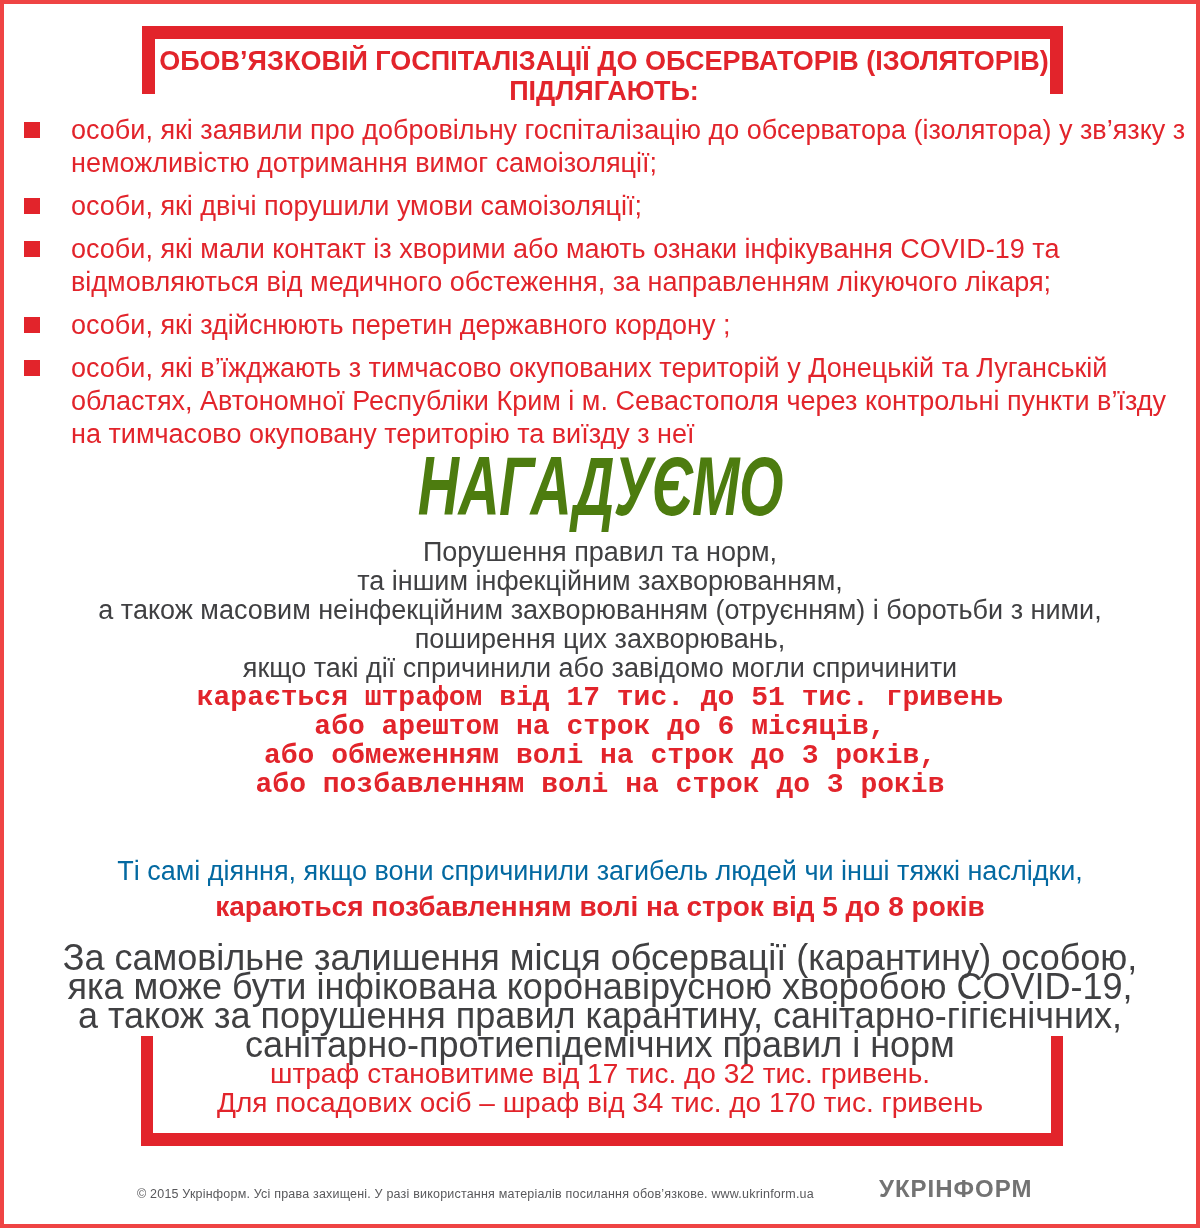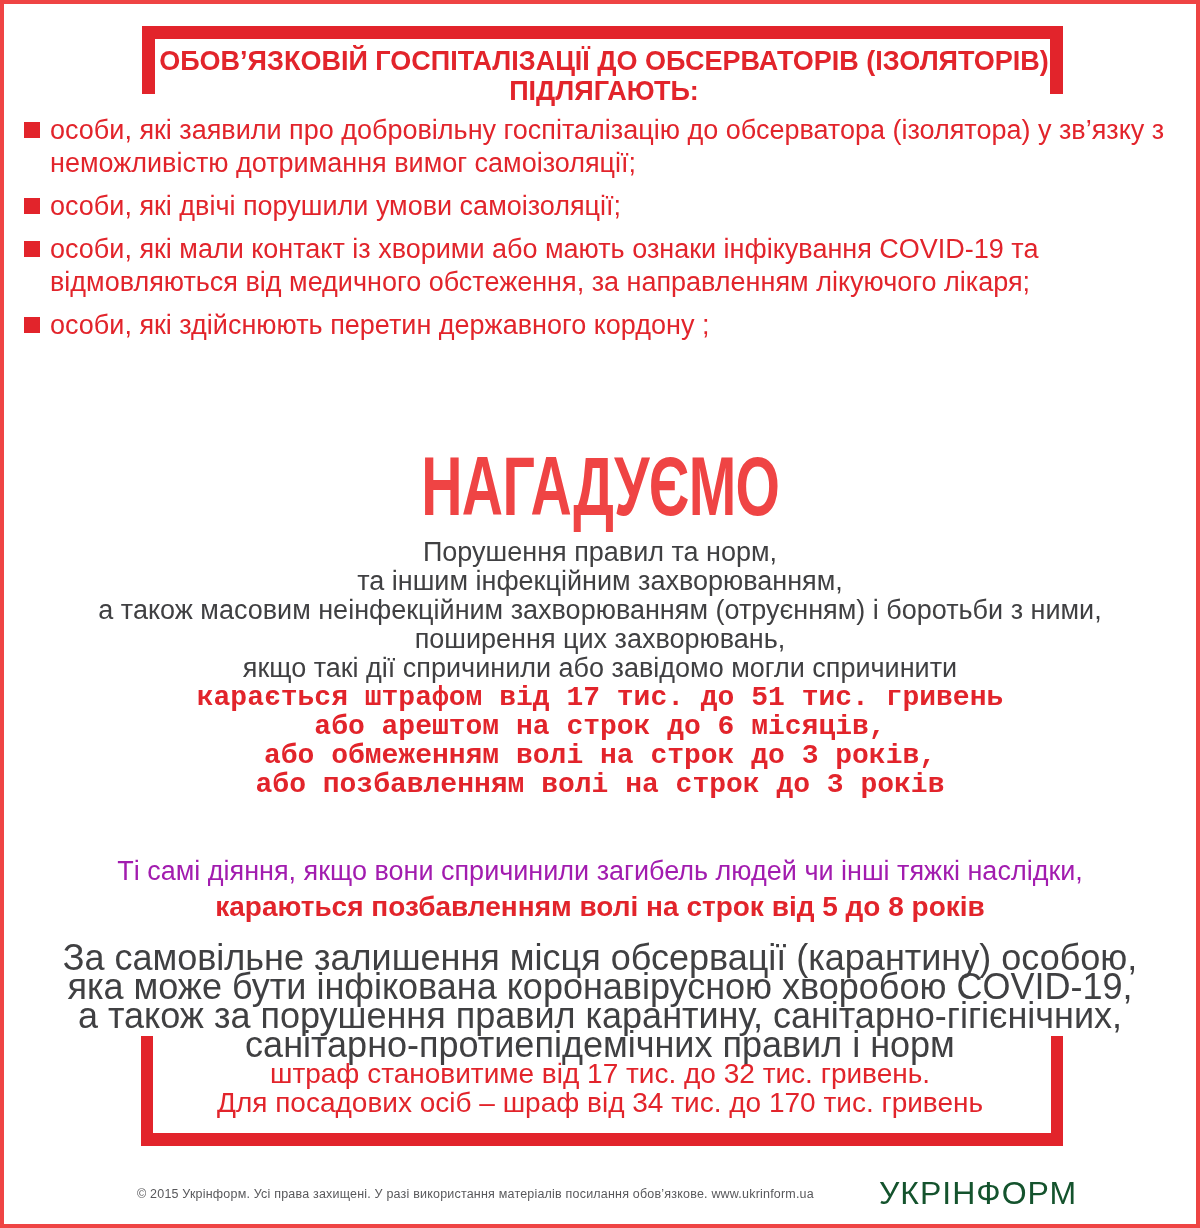--- a/index.html
+++ b/index.html
@@ -31,51 +31,51 @@
   .title{
     position:absolute;left:155px;top:42px;width:890px;
     text-align:center;color:#e2242b;
     font-size:27px;font-weight:bold;line-height:30px;
     letter-spacing:0px;
   }
   
   .bullets{position:absolute;left:20px;top:110px;width:1170px;}
   .bullet{display:flex;margin-bottom:10px;color:#e2242b;font-size:27px;line-height:33px;}
   .sq{flex:none;width:16px;height:16px;background:#e2242b;margin:8px 10px 0 0;}
-  .btxt{flex:1;}
+  .btxt{flex:1;margin-left:21px;}
   
   .reminder{
     position:absolute;left:0;top:442px;width:100%;
-    text-align:center;color:#ef4444;line-height:80px;
+    text-align:center;color:#4d7c0f;line-height:80px;font-style:italic;
   }
   .reminder-inner{
     display:inline-block;
     font-size:84px;font-weight:bold;letter-spacing:-1px;
     transform:scaleX(0.68);transform-origin:center;
     white-space:nowrap;
   }
   
   .block{position:absolute;left:0;width:100%;text-align:center;}
   .block1{top:534px;}
   .block1 .dline{font-size:27px;line-height:29px;color:#404042;}
   .block1 .rline{font-size:28px;line-height:29px;color:#e2242b;font-weight:bold;font-family:Liberation Mono, monospace;}
   .block2{top:850px;}
-  .block2 .dline{font-size:27px;line-height:35px;color:#a21caf;}
+  .block2 .dline{font-size:27px;line-height:35px;color:#0369a1;}
   .block2 .rline{font-size:28px;line-height:35px;color:#e2242b;font-weight:bold;}
   .block3{top:939px;}
   .block3 .dline{font-size:36px;line-height:29px;color:#404042;}
   .block3 .rline{font-size:28px;line-height:29px;color:#e2242b;font-weight:normal;}
   
   .footer-copy{
     position:absolute;left:133px;top:1183px;
     font-size:12.5px;color:#58585b;letter-spacing:0.2px;
   }
   .logo{
     position:absolute;left:875px;top:1171px;
-    font-size:32px;font-weight:normal;color:#14532d;letter-spacing:1px;
+    font-size:24px;font-weight:bold;color:#737373;letter-spacing:1px;
     white-space:nowrap;
   }
 </style>
 </head>
 <body>
 
 <div class="poster">
 
   <div class="frame-top"></div>
 
@@ -93,20 +93,24 @@
       <span class="sq"></span>
       <span class="btxt">особи, які двічі порушили умови самоізоляції;</span>
     </div>
       <div class="bullet">
       <span class="sq"></span>
       <span class="btxt">особи, які мали контакт із хворими або мають ознаки інфікування COVID-19 та відмовляються від медичного обстеження, за направленням лікуючого лікаря;</span>
     </div>
       <div class="bullet">
       <span class="sq"></span>
       <span class="btxt">особи, які здійснюють перетин державного кордону ;</span>
+    </div>
+      <div class="bullet">
+      <span class="sq"></span>
+      <span class="btxt">особи, які в’їжджають з тимчасово окупованих територій у Донецькій та Луганській областях, Автономної Республіки Крим і м. Севастополя через контрольні пункти в’їзду на тимчасово окуповану територію та виїзду з неї</span>
     </div>
     </div>
 
   <div class="reminder">
     <span class="reminder-inner">НАГАДУЄМО</span>
   </div>
 
   <div class="block block1">
     <div>
         <div class="dline">Порушення правил та норм,</div>

